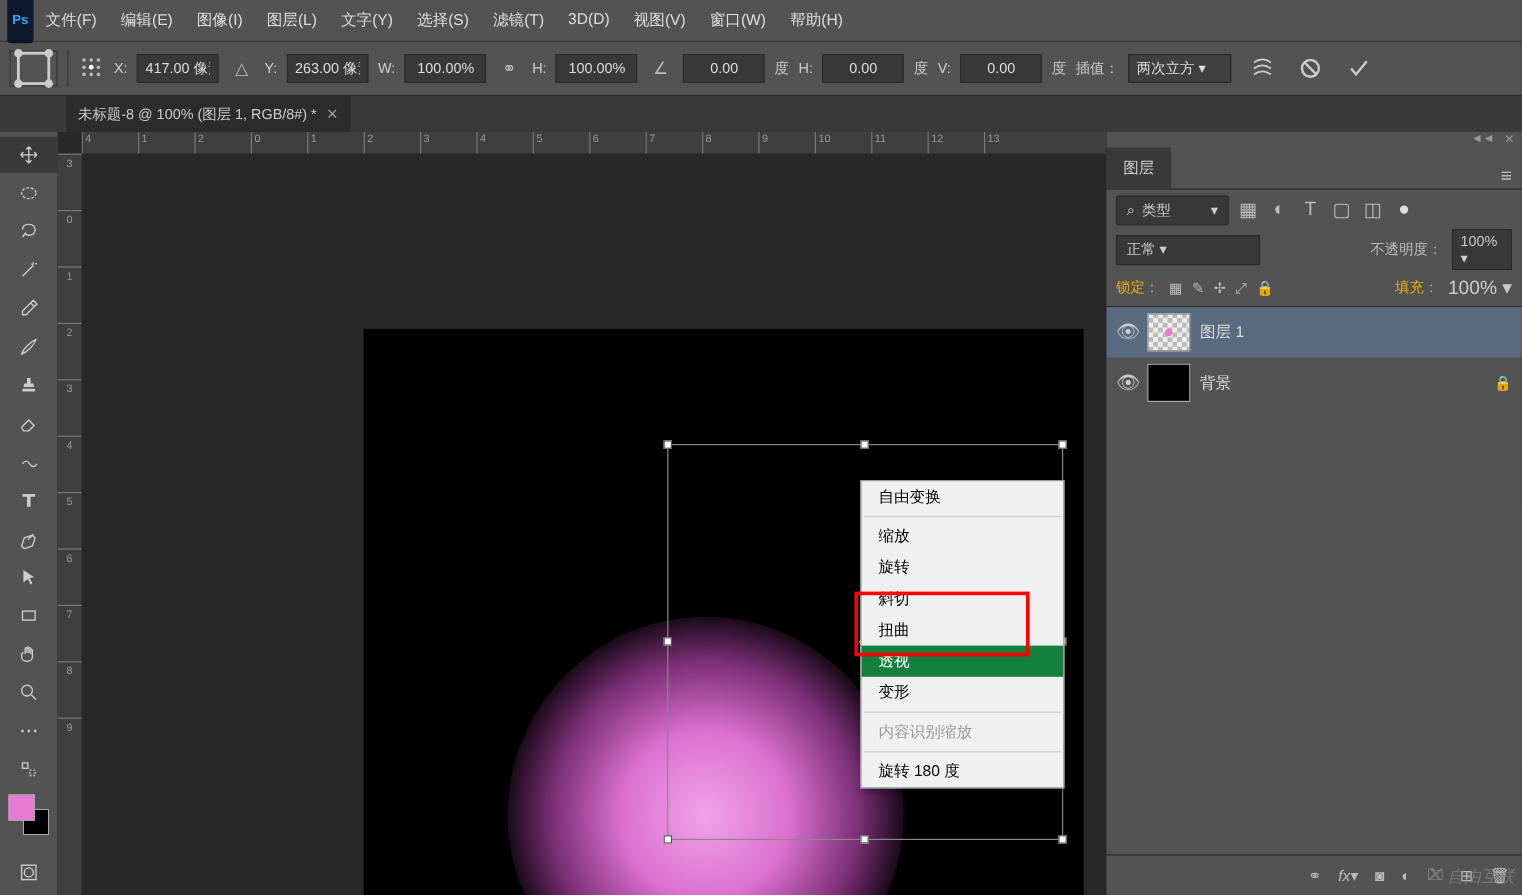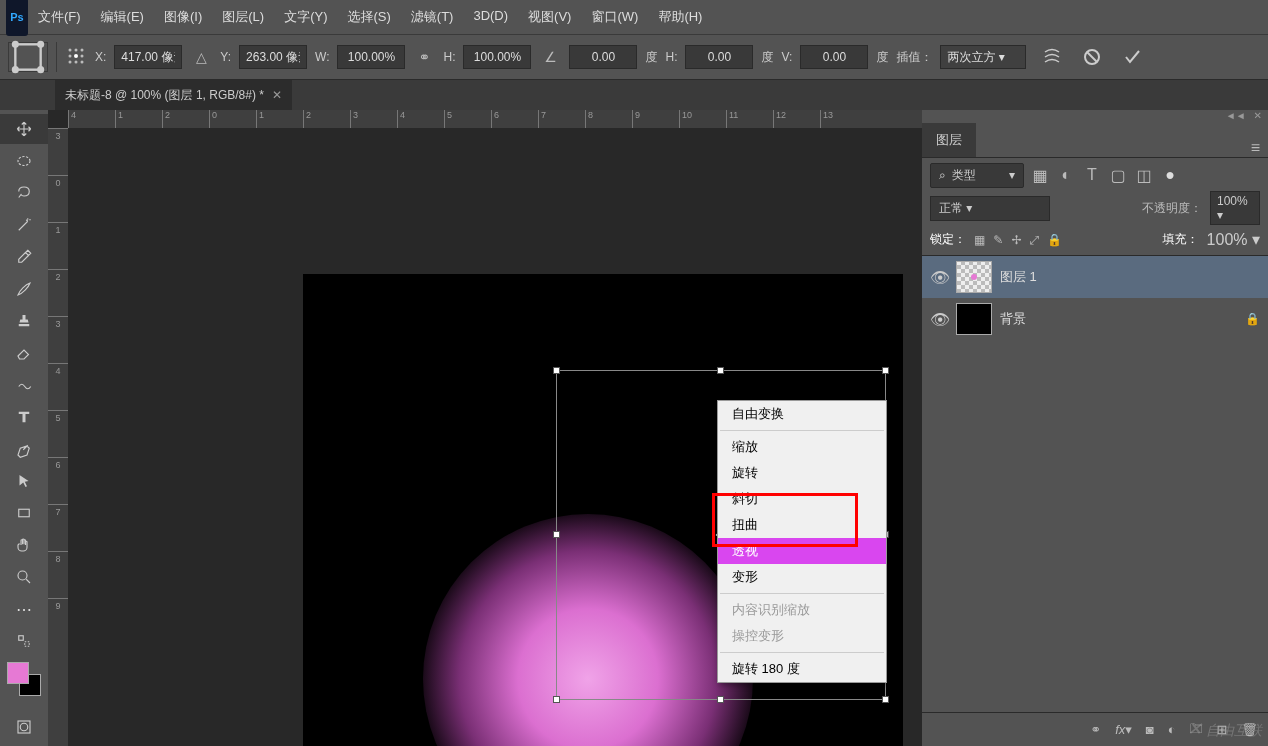--- a/index.html
+++ b/index.html
@@ -48,37 +48,37 @@
 .glow { position: absolute; top: 240px; left: 120px; width: 330px; height: 330px; border-radius: 50%; background: radial-gradient(circle, #f0a3e8 0%, #db6fd0 30%, #7a2f75 55%, #000 75%); }
 .xform { position: absolute; top: 260px; left: 508px; width: 330px; height: 330px; border: 1px solid #888; }
 .hnd { width: 7px; height: 7px; background: #fff; border: 1px solid #555; position: absolute; }
 .center-mark { position: absolute; top: 50%; left: 50%; transform: translate(-50%,-50%); color: #bbb; font-size: 14px; }
 
 
 .ctxmenu { position: absolute; top: 400px; left: 717px; width: 170px; background: #f0f0f0; border: 1px solid #999; box-shadow: 2px 2px 6px rgba(0,0,0,0.4); z-index: 100; }
 .ctxmenu .it { padding: 4px 14px; font-size: 13px; color: #000; }
 .ctxmenu .it.dis { color: #999; }
 .ctxmenu .sep { height: 1px; background: #ccc; margin: 3px 2px; }
-.ctxmenu .it.sel { background: #d946ef; color: #fff; }
+.ctxmenu .it.sel { background: #15803d; color: #fff; }
 .redbox { position: absolute; top: 493px; left: 712px; width: 146px; height: 54px; border: 3px solid #ff0000; z-index: 120; pointer-events: none; }
 
 
 .rpanel { width: 346px; background: #535353; display: flex; flex-direction: column; }
 .rpanel .tbar { height: 18px; display: flex; justify-content: flex-end; padding: 0 6px; gap: 8px; font-size: 10px; color: #999; }
 .rpanel .tabhead { height: 30px; display: flex; align-items: flex-end; border-bottom: 1px solid #2a2a2a; }
 .rpanel .tabhead .t { padding: 8px 14px; font-size: 13px; background: #3a3a3a; }
 .rpanel .filter-row { height: 34px; display: flex; align-items: center; padding: 0 8px; gap: 6px; }
 .rpanel .filter-row .srch { background: #393939; border: 1px solid #2a2a2a; border-radius: 2px; padding: 3px 8px; font-size: 12px; color: #ccc; display: flex; align-items: center; gap: 6px; width: 94px; }
 .rpanel .fi { width: 20px; text-align: center; color: #bbb; }
 .rpanel .blend-row { height: 32px; display: flex; align-items: center; padding: 0 8px; gap: 8px; }
 .rpanel .blend-row .bsel { background: #393939; border: 1px solid #2a2a2a; padding: 3px 8px; font-size: 12px; width: 120px; }
 .rpanel .blend-row .lbl { font-size: 12px; color: #bbb; margin-left: auto; }
 .rpanel .blend-row .pct { background: #393939; border: 1px solid #2a2a2a; padding: 2px 6px; font-size: 12px; width: 50px; }
 .rpanel .lock-row { height: 32px; display: flex; align-items: center; padding: 0 8px; gap: 8px; border-bottom: 1px solid #2a2a2a; }
-.rpanel .lock-row .lbl { font-size: 12px; color: #ffffff; }
+.rpanel .lock-row .lbl { font-size: 12px; color: #eab308; }
 .rpanel .lock-row .lico { color: #bbb; font-size: 12px; }
 .rpanel .layers { flex: 1; }
 .layer { display: flex; align-items: center; height: 42px; padding: 0 8px; gap: 8px; }
 .layer.sel { background: #5a6b7f; }
 .layer .eye { width: 18px; text-align: center; }
 .layer .thumb { width: 36px; height: 32px; background: #000; border: 1px solid #aaa; }
 .layer .thumb.chk { background: repeating-conic-gradient(#eee 0% 25%, #bbb 0% 50%) 0/8px 8px; position: relative; }
 .layer .thumb.chk::after { content: ""; position: absolute; top: 40%; left: 40%; width: 6px; height: 6px; background: #e679d4; border-radius: 50%; }
 .layer .nm { font-size: 13px; color: #ddd; }
 .layer .lock { margin-left: auto; color: #aaa; font-size: 12px; }
@@ -392,19 +392,18 @@
     <div class="it">自由变换</div>
     <div class="sep"></div>
     <div class="it">缩放</div>
     <div class="it">旋转</div>
     <div class="it">斜切</div>
     <div class="it">扭曲</div>
     <div class="it sel">透视</div>
     <div class="it">变形</div>
     <div class="sep"></div>
     <div class="it dis">内容识别缩放</div>
-    <div class="it dis">操控变形</div>
     <div class="sep"></div>
     <div class="it">旋转 180 度</div>
   </div>
 <div class="redbox"></div>
 
 <div class="watermark"><span style="font-size:18px">✕</span> <span>自由互联</span></div>
 
 </body></html>

